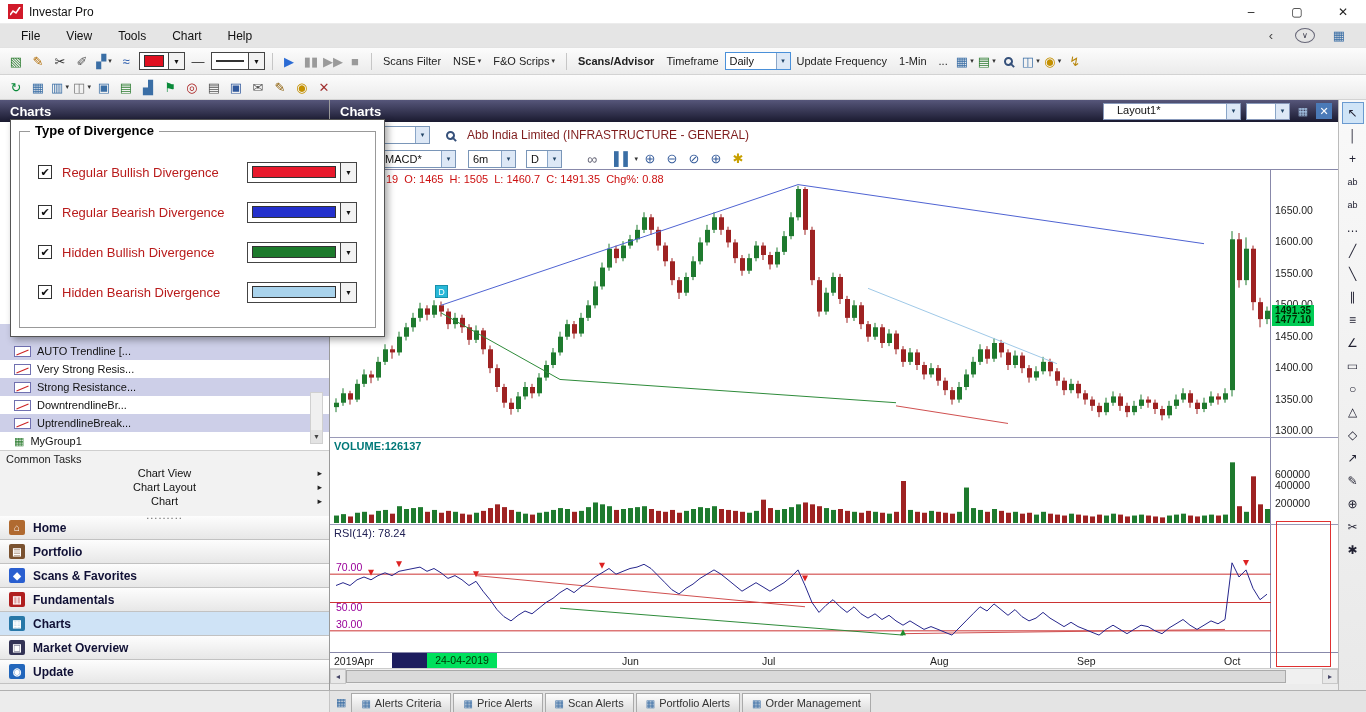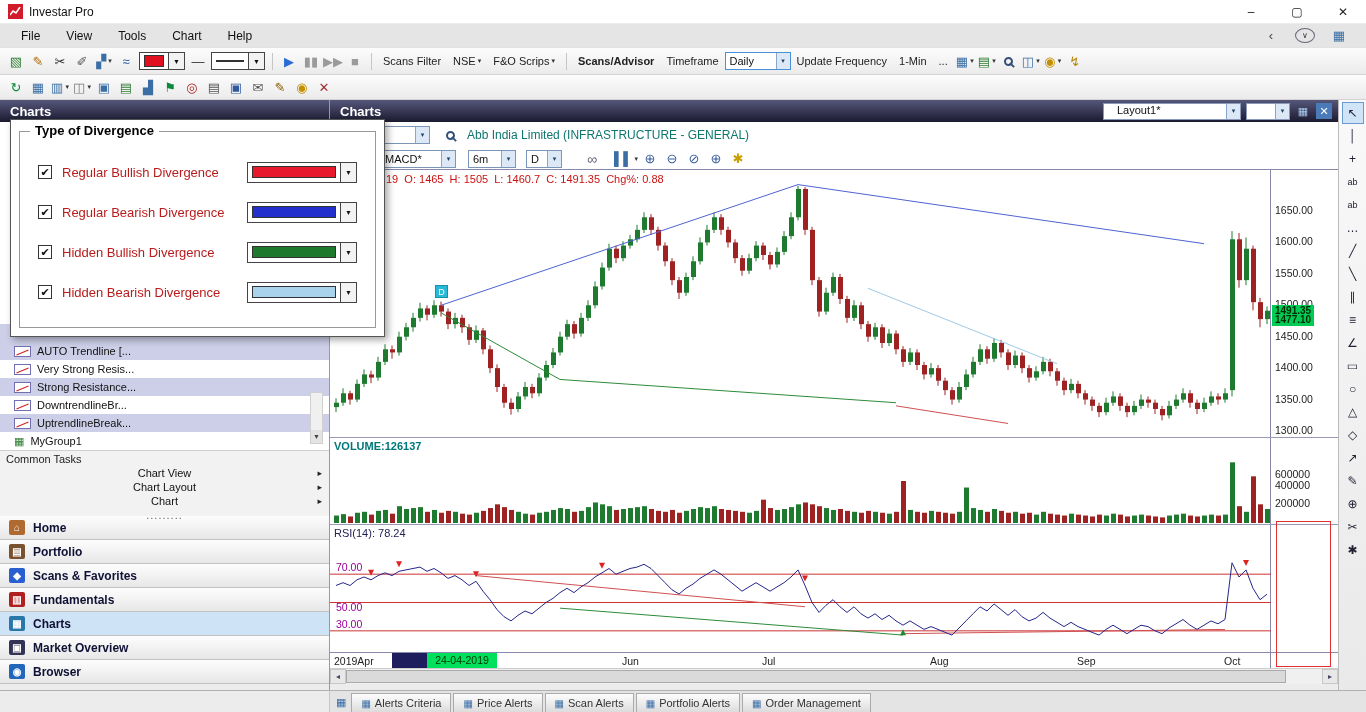--- a/index.html
+++ b/index.html
@@ -70,21 +70,21 @@
   
   .chart-panel{flex:1;display:flex;flex-direction:column;min-width:0;background:#fff}
   .chdr{padding-right:6px}
   .ch-right{margin-left:auto;display:flex;align-items:center;gap:5px;font-weight:normal}
   .ch-combo{width:138px;height:17px;background:#fff;border:1px solid #8899bb;display:flex;align-items:flex-start;font-size:11px;color:#111;padding-left:13px}
   .ch-icon{width:16px;height:16px;display:inline-flex;align-items:center;justify-content:center;font-size:11px}
 
   .chart-body{flex:1;position:relative}
   .crow1{height:26px;display:flex;align-items:center;padding-left:2px}
   .crow2{height:22px;display:flex;align-items:center;padding-left:2px;border-bottom:1px solid #8888aa}
-  .symtext{font-size:12px;color:#0f766e;margin-left:12px;white-space:nowrap}
+  .symtext{font-size:12px;color:#7f1d1d;margin-left:12px;white-space:nowrap}
 
   .pane{display:flex;position:relative;overflow:hidden}
   #pane-price{height:267px}
   #pane-vol{height:87px;border-top:1px solid #9a9ab8}
   #pane-rsi{height:128px;border-top:1px solid #9a9ab8}
   .plot{width:941px;position:relative;border-right:1px solid #8888aa}
   .axiscol{flex:1;position:relative;font-size:10.5px;color:#222;background:#fff}
   .axis-label{position:absolute;left:4px;white-space:nowrap}
   .badge{position:absolute;left:1px;padding:0 3px;font-size:10px;height:12px;line-height:12px;white-space:nowrap}
   .badge.green{background:#00cc55;color:#002b00;font-weight:bold}
@@ -308,21 +308,21 @@
         <div class="nav-item sel">
           <span class="nav-icon" style="background: rgb(40, 120, 168);">▦</span>
           <span>Charts</span>
         </div>
         <div class="nav-item">
           <span class="nav-icon" style="background: rgb(51, 51, 85);">▣</span>
           <span>Market Overview</span>
         </div>
         <div class="nav-item">
           <span class="nav-icon" style="background: rgb(34, 102, 187);">◉</span>
-          <span>Browser</span>
+          <span>Update</span>
         </div>
       </div>
     <div class="lp-pad"></div>
   </div>
 
   <div class="chart-panel">
     <div class="panel-header chdr">
       <span>Charts</span>
       <div class="ch-right">
         <span class="ch-combo">

